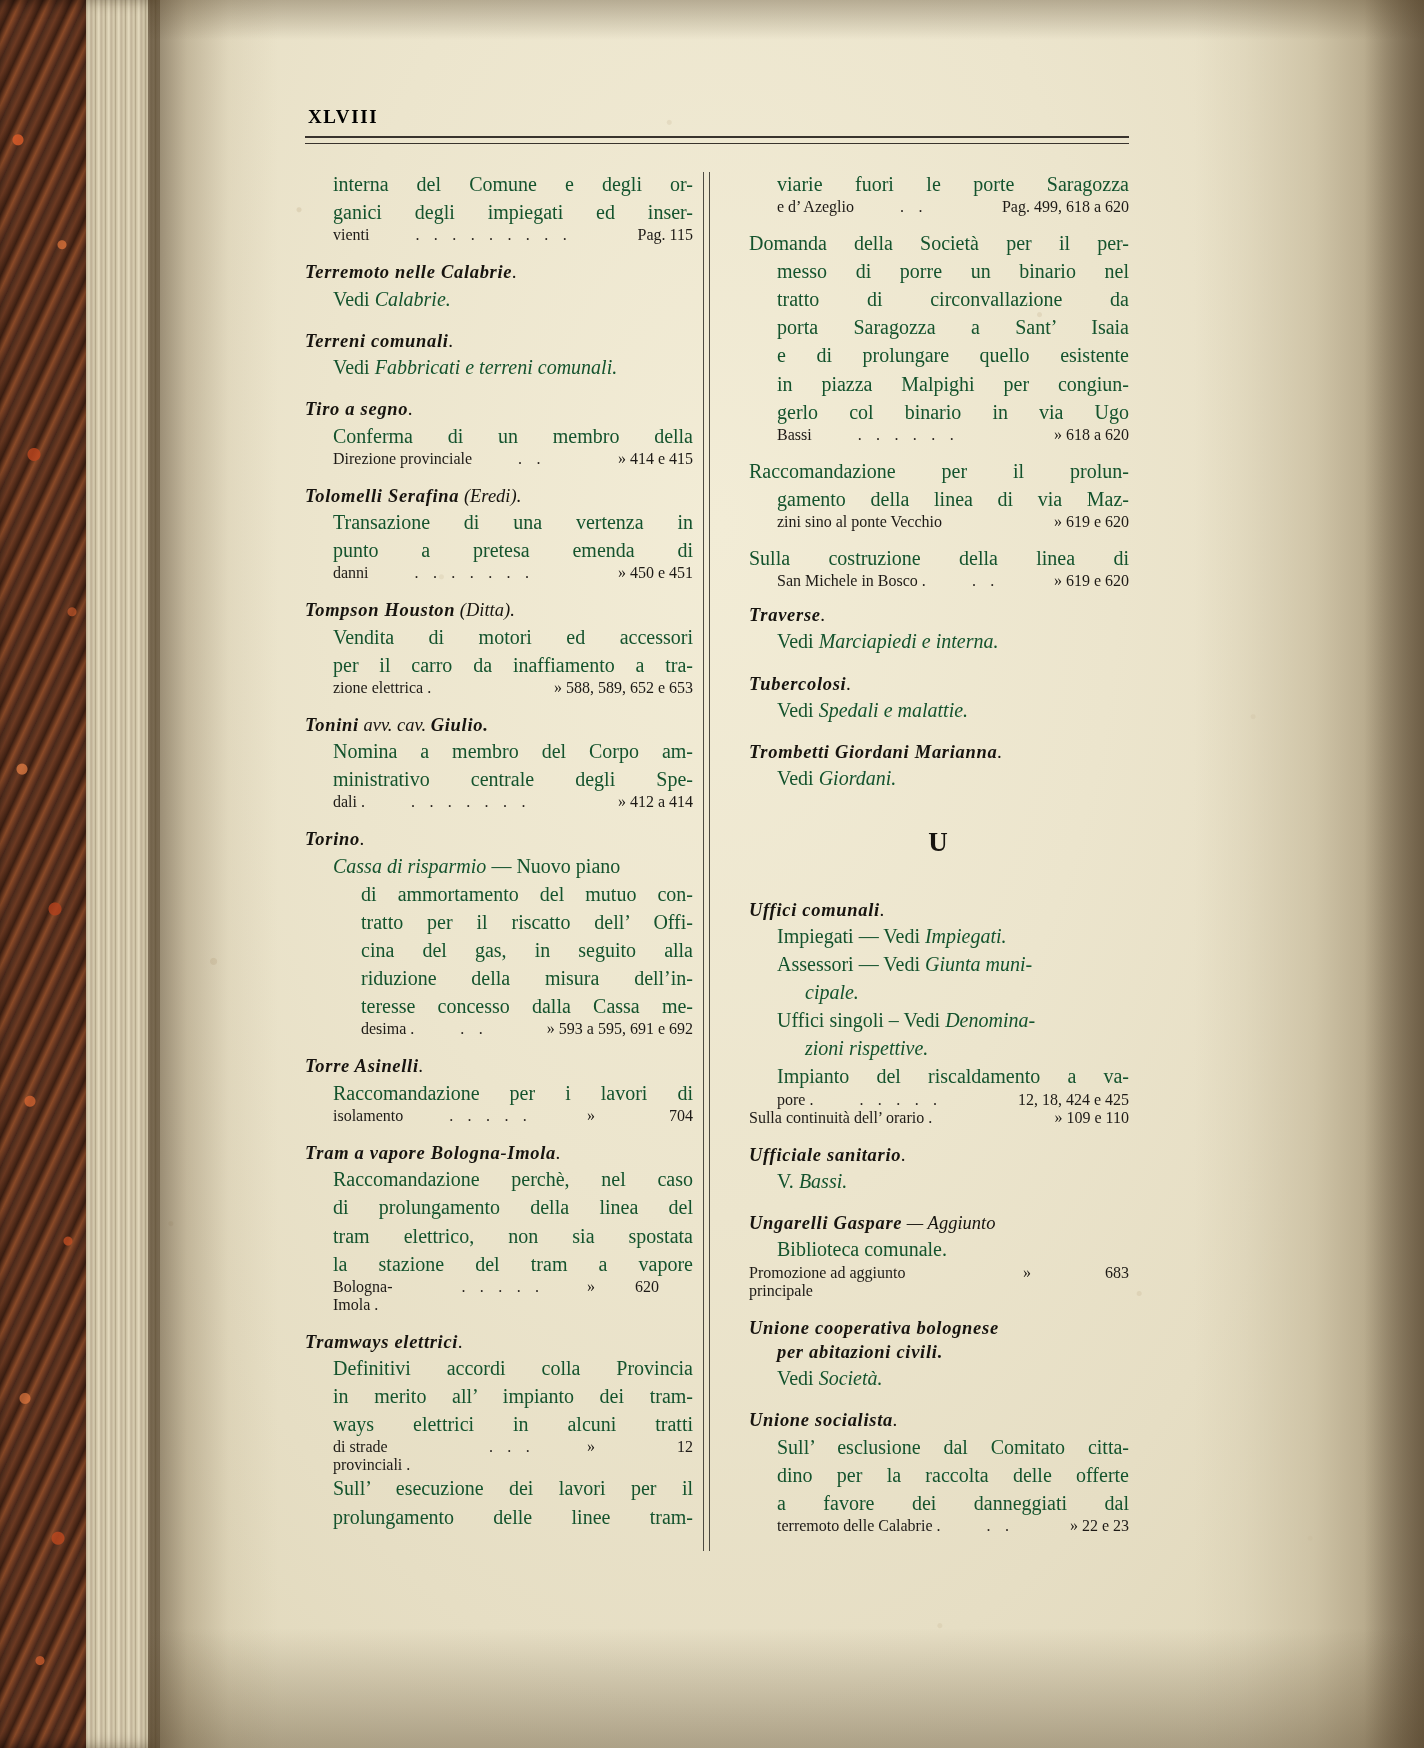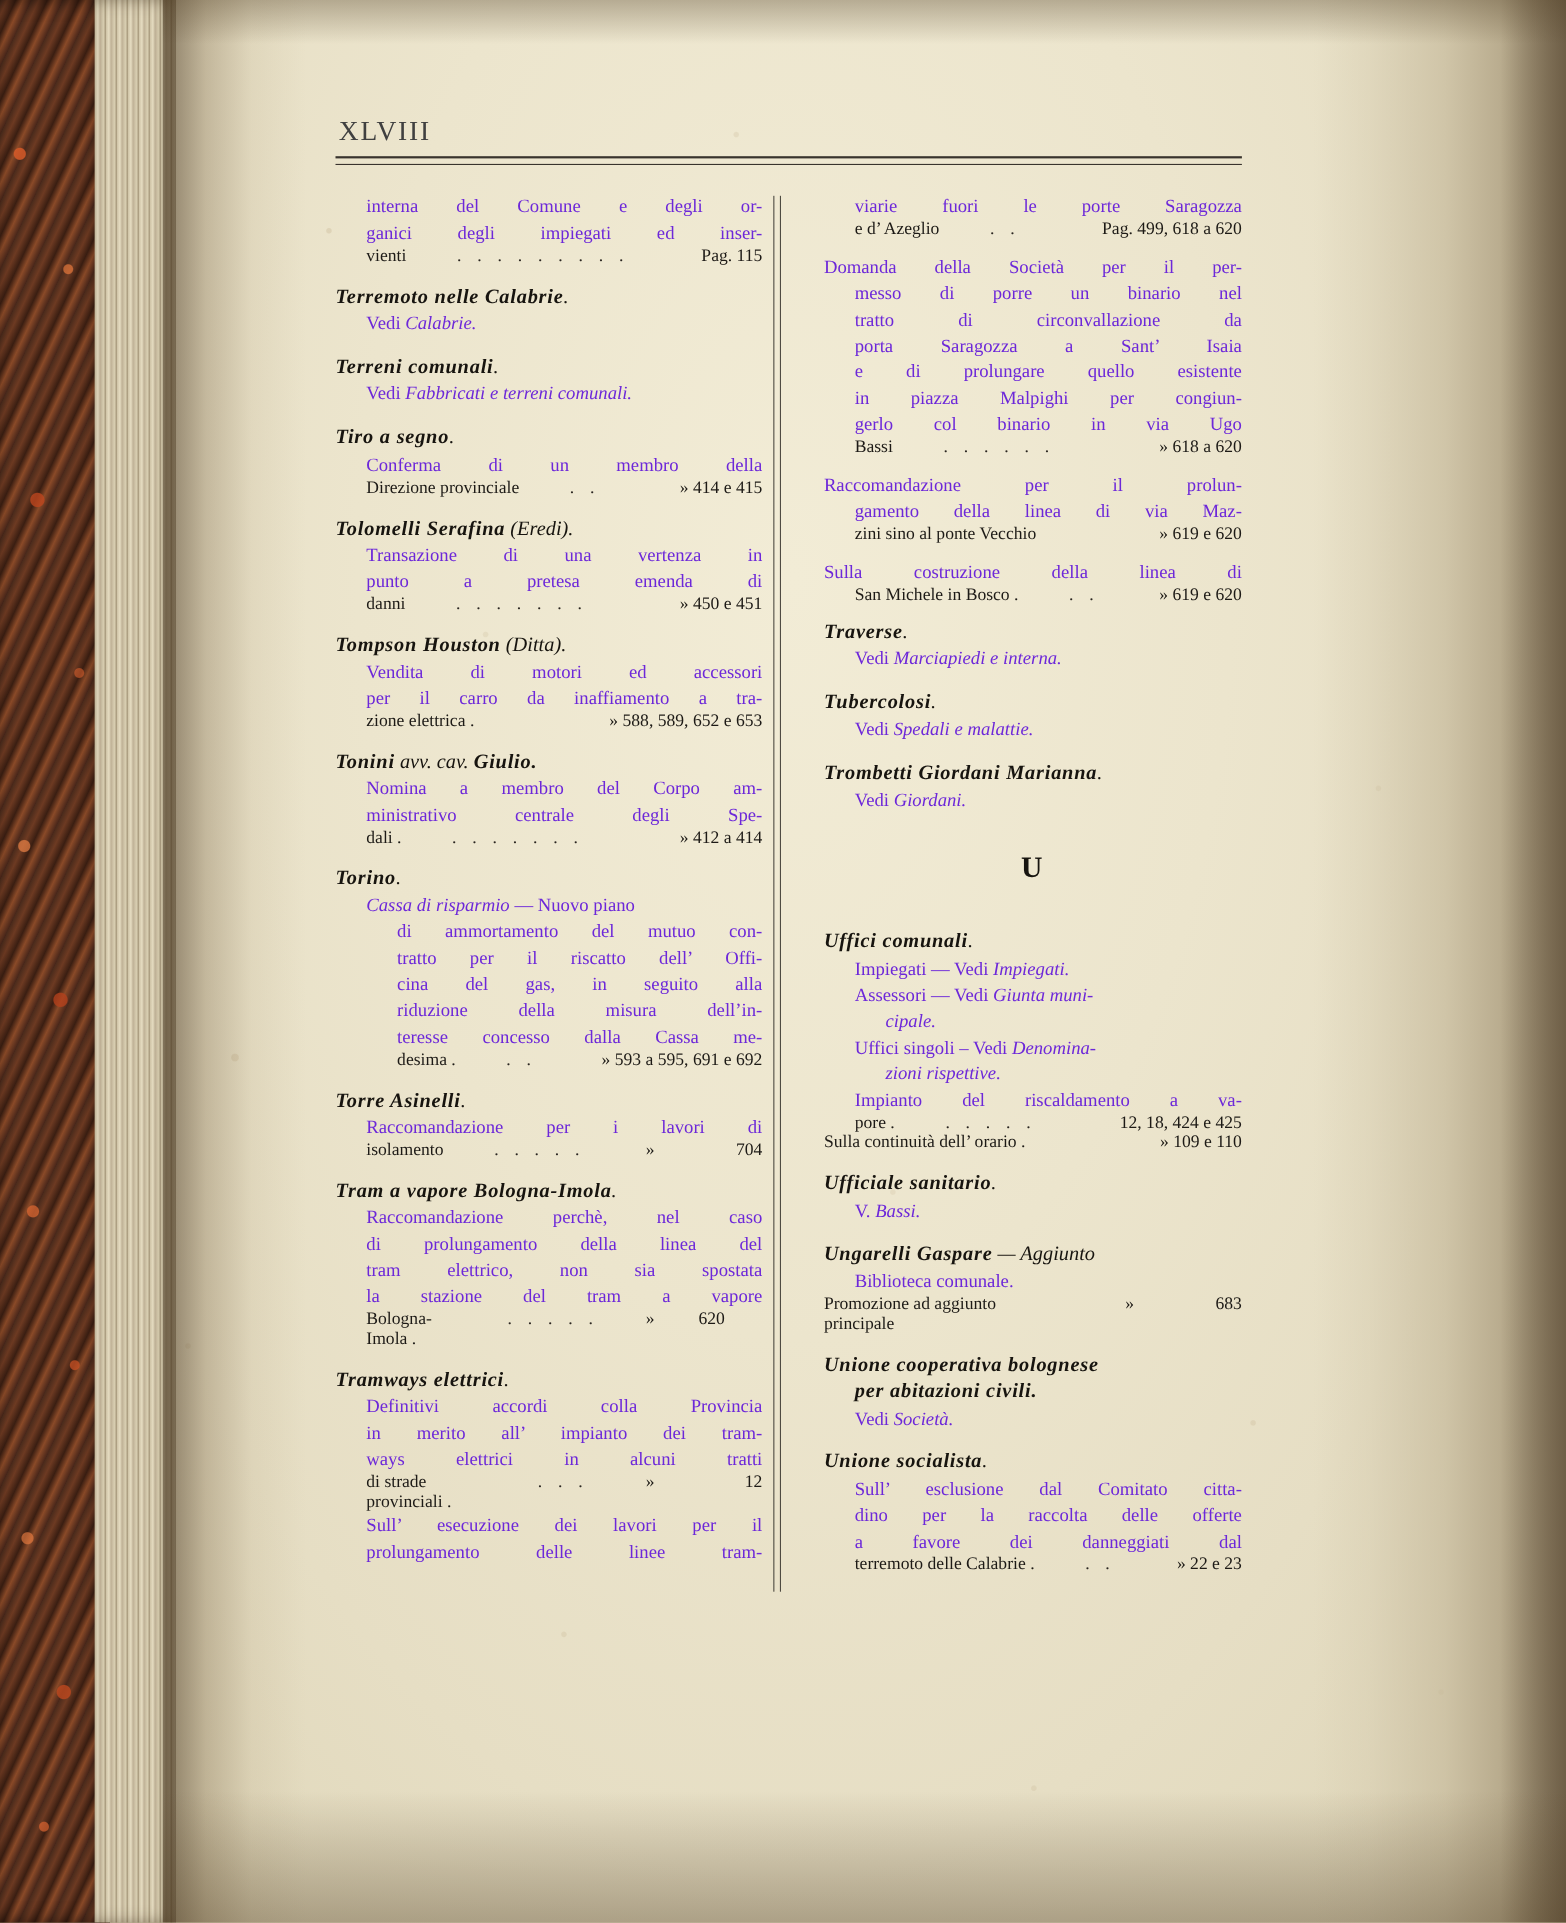--- a/index.html
+++ b/index.html
@@ -122,24 +122,24 @@
 
   
   .content {
     position: absolute;
     left: 305px;
     top: 106px;
     width: 830px;
     color: #1d1a16;
   }
   .folio {
-    font-size: 25px;
+    font-size: 19px;
     letter-spacing: 1.6px;
-    font-weight: 400;
-    color: #404040;
+    font-weight: 700;
+    color: #000000;
     margin-left: 3px;
     margin-bottom: 8px;
   }
   .rule-double {
     width: 824px;
     height: 5px;
     border-top: 2.2px solid #2a2520;
     border-bottom: 1px solid #2a2520;
     margin-bottom: 26px;
     opacity: .92;
@@ -170,25 +170,25 @@
   .head {
     font-weight: bold;
     font-size: 18.5px;
     letter-spacing: .7px;
     color: #17140f;
     line-height: 1.32;
     font-style: italic;
   }
   .head .reg { font-weight: normal; letter-spacing: 0; }
   .sub {
-    font-size: 17px;
+    font-size: 20px;
     line-height: 1.405;
     padding-left: 28px;
     text-align: justify;
-    color: #6d28d9;
+    color: #14532d;
   }
   .sub i, .ital { font-style: italic; }
   .pull { padding-left: 28px; }
   .letter-sect {
     text-align: center;
     font-size: 27px;
     font-weight: bold;
     letter-spacing: 2px;
     margin: 34px 0 40px 0;
     color: #17140f;

